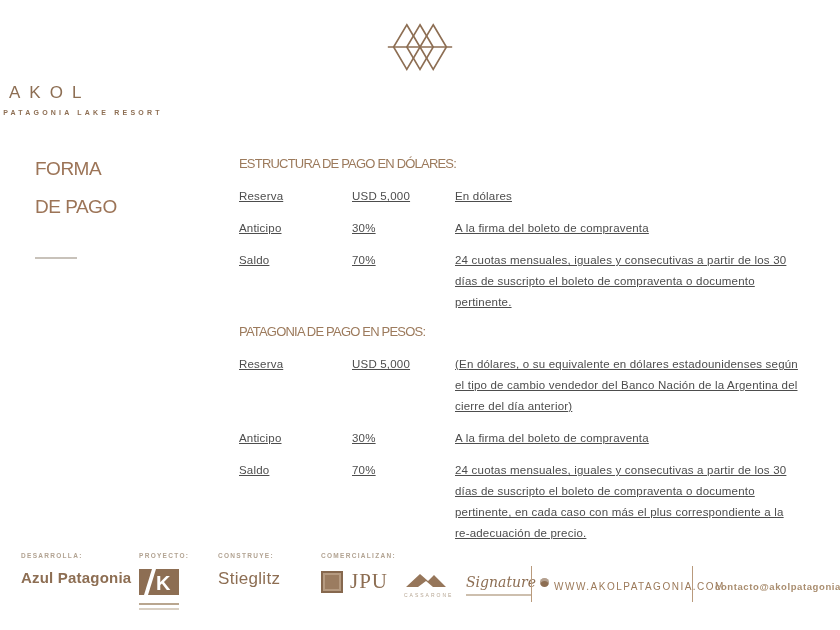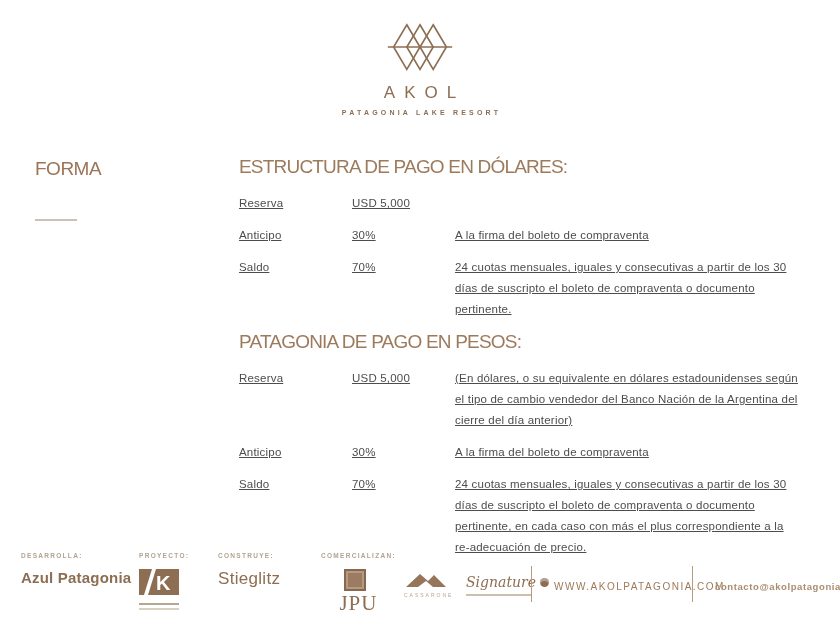--- a/index.html
+++ b/index.html
@@ -3,61 +3,61 @@
 <meta charset="utf-8">
 <style>
   * { margin:0; padding:0; box-sizing:border-box; }
   html,body { background:#ffffff; }
   .page {
     position:relative; width:840px; height:630px; background:#ffffff;
     font-family:"Liberation Sans", sans-serif; overflow:hidden;
   }
 
   
-  .brand { position:absolute; top:22px; left:0; width:840px; text-align:center; }
+  .brand { position:absolute; top:22px; left:0; width:840px; }
   .emblem { display:block; margin:0 auto 6px auto; }
   .brand-name {
     color:#8d6e53; font-size:17px; letter-spacing:9px; text-indent:9px;
     font-weight:400; margin-top:2px;
   }
   .brand-tagline {
     color:#8d6e53; font-size:7px; letter-spacing:3.2px; text-indent:3.2px;
     font-weight:700; margin-top:6px;
   }
 
   
   .page-title {
     position:absolute; left:35px; top:150px; color:#9c7457;
     font-size:19px; line-height:38px; letter-spacing:-0.5px; font-weight:400;
   }
   .title-rule { width:42px; height:2px; background:#c8c2ba; margin-top:31px; }
 
   
   .content { position:absolute; left:239px; top:156px; width:560px; }
   .sec-heading {
-    color:#9c7a5c; font-size:19px; font-weight:400; letter-spacing:-0.8px;
+    color:#9c7a5c; font-size:13px; font-weight:400; letter-spacing:-0.8px;
     margin-bottom:15px;
   }
   .section + .section { margin-top:1px; }
   .row { display:flex; margin-bottom:11px; color:#4d4d4d; font-size:11.5px;
          line-height:21px; letter-spacing:0.2px;text-decoration:underline; }
   .cell-label { width:113px; flex:none; }
   .cell-value { width:103px; flex:none; }
   .cell-desc  { flex:1; }
 
   
   .footer { position:absolute; left:8px; top:552px; width:840px; height:70px; }
   .fblock { position:absolute; top:0; }
   .plabel {
     color:#b2a392; font-size:6.5px; letter-spacing:1.3px; font-weight:700;
     margin-bottom:10px; white-space:nowrap;
   }
   .azul-name { color:#8d6e53; font-size:15px; font-weight:700; letter-spacing:0.2px; }
   .stieglitz-name { color:#8d6e53; font-size:17px; font-weight:400; letter-spacing:0.3px; }
-  .jpu-row { display:flex; align-items:center;flex-direction:column; }
+  .jpu-row { display:flex; align-items:center; }
   .jpu-box {
     width:22px; height:22px; background:#9b7c60; border:2px solid #86684e;
     box-shadow:inset 0 0 0 2px #b59a80; margin-right:7px;
   }
   .jpu-name { color:#8d6e53; font-size:21px; font-family:"Liberation Serif", serif;
               letter-spacing:1px; }
   .ak-caption { width:40px; height:2px; background:#b9a68f; margin-top:3px; }
   .ak-caption2 { width:40px; height:2px; background:#d9cfc2; margin-top:3px; }
   .cassarone-name {
     color:#b7a794; font-size:5px; letter-spacing:2px; margin-top:4px;
@@ -94,30 +94,32 @@
       <polygon points="24,3 40,30 24,57 8,30"></polygon>
       <polygon points="40,3 56,30 40,57 24,30"></polygon>
       <polygon points="56,3 72,30 56,57 40,30"></polygon>
     </svg>
     <div class="brand-name">AKOL</div>
     <div class="brand-tagline">PATAGONIA LAKE RESORT</div>
   </header>
 
   <aside class="page-title">
     <div>FORMA</div>
+    <div>DE PAGO</div>
     <div class="title-rule"></div>
   </aside>
 
   <main class="content">
 
     <section class="section">
       <h2 class="sec-heading">ESTRUCTURA DE PAGO EN DÓLARES:</h2>
       <div class="row">
         <div class="cell-label">Reserva</div>
         <div class="cell-value">USD 5,000</div>
+        <div class="cell-desc">En dólares</div>
       </div>
       <div class="row">
         <div class="cell-label">Anticipo</div>
         <div class="cell-value">30%</div>
         <div class="cell-desc">A la firma del boleto de compraventa</div>
       </div>
       <div class="row">
         <div class="cell-label">Saldo</div>
         <div class="cell-value">70%</div>
         <div class="cell-desc">24 cuotas mensuales, iguales y consecutivas a partir de los 30 días de suscripto el boleto de compraventa o documento pertinente.</div>

